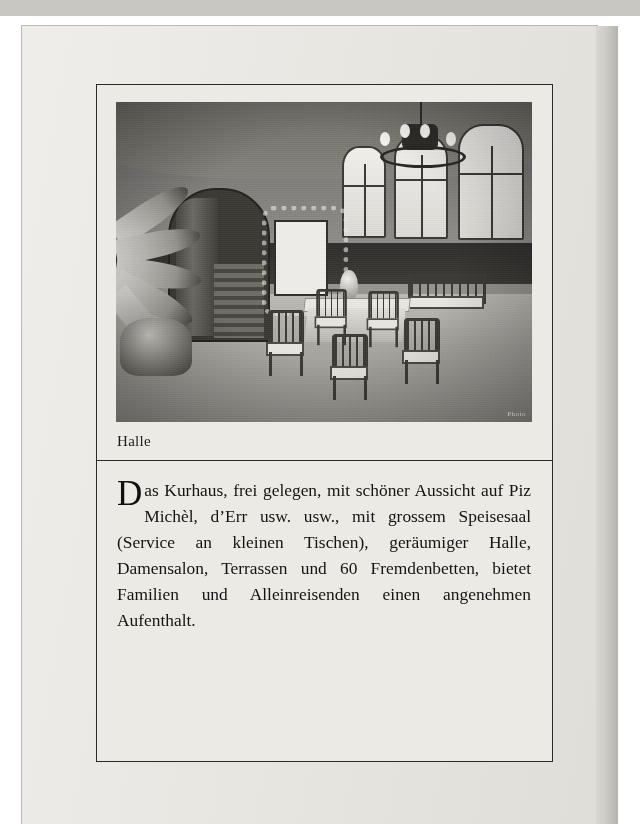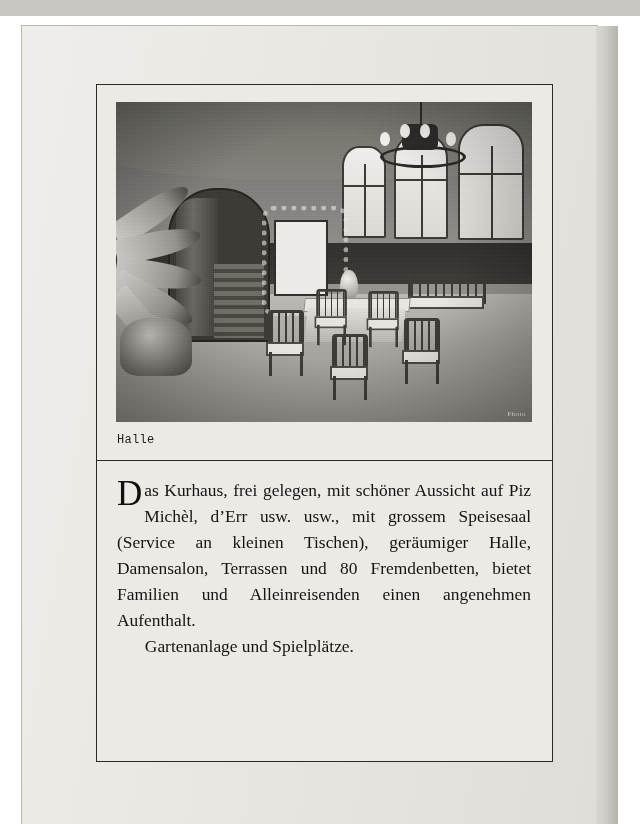--- a/index.html
+++ b/index.html
@@ -311,22 +311,22 @@
     font-size: 7px;
     font-family: "Liberation Serif", serif;
     letter-spacing: 0.5px;
     opacity: 0.8;
   }
 
   .caption {
     position: absolute;
     left: 20px;
     top: 348px;
-    font-family: Liberation Mono, monospace;
-    font-size: 12px;
+    font-family: Liberation Serif, serif;
+    font-size: 15px;
     color: #1d1d1d;
     letter-spacing: 0.3px;
   }
 
   .rule {
     position: absolute;
     left: 0;
     top: 375px;
     width: 100%;
     height: 0;
@@ -455,18 +455,17 @@
         <div class="grain"></div>
         <div class="signature">Photo</div>
       </div>
     </div>
 
     <div class="caption">Halle</div>
 
     <div class="rule"></div>
 
     <div class="body-text">
-      <p><span class="dropcap">D</span><span>as Kurhaus, frei gelegen, mit schöner Aussicht auf Piz Michèl, d’Err usw. usw., mit grossem Speisesaal (Service an kleinen Tischen), geräumiger Halle, Damensalon, Terrassen und 80 Fremdenbetten, bietet Familien und Alleinreisenden einen angenehmen Aufenthalt.</span></p>
-      <p class="indent">Gartenanlage und Spielplätze.</p>
+      <p><span class="dropcap">D</span><span>as Kurhaus, frei gelegen, mit schöner Aussicht auf Piz Michèl, d’Err usw. usw., mit grossem Speisesaal (Service an kleinen Tischen), geräumiger Halle, Damensalon, Terrassen und 60 Fremdenbetten, bietet Familien und Alleinreisenden einen angenehmen Aufenthalt.</span></p>
     </div>
 
   </div>
 </div>
 
 </body></html>

